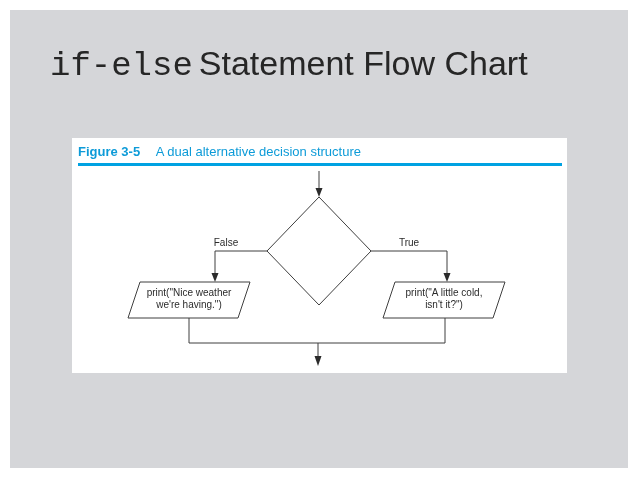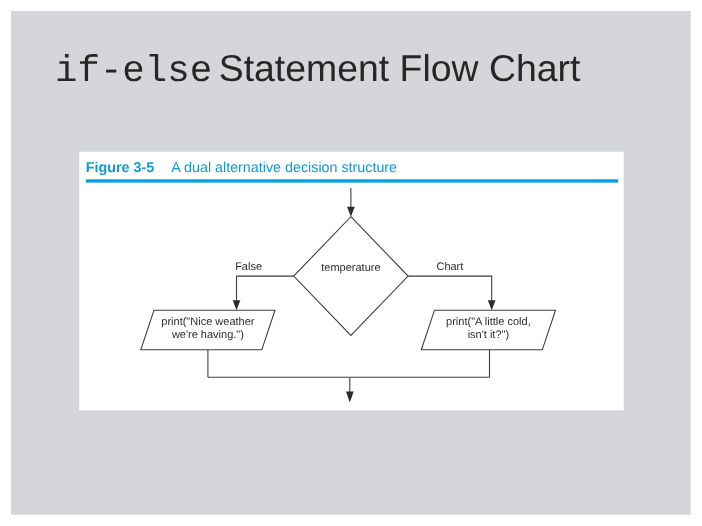--- a/index.html
+++ b/index.html
@@ -103,26 +103,25 @@
           <line x1="189" y1="318" x2="189" y2="343"></line>
           <line x1="445" y1="318" x2="445" y2="343"></line>
           <line x1="189" y1="343" x2="445" y2="343"></line>
 
           <line x1="318" y1="343" x2="318" y2="357"></line>
           <polygon points="314.5,356 321.5,356 318,366" fill="#2b2b2b" stroke="none"></polygon>
         </g>
       </svg>
 
       <div class="fc-text decision-text">
-        <div>temperature</div>
       </div>
 
       <div class="fc-text false-label">False</div>
 
-      <div class="fc-text true-label">Chart</div>
+      <div class="fc-text true-label">True</div>
 
       <div class="fc-text out-left-text">
         <div>print("Nice weather</div>
         <div>we're having.")</div>
       </div>
 
       <div class="fc-text out-right-text">
         <div>print("A little cold,</div>
         <div>isn't it?")</div>
       </div>

